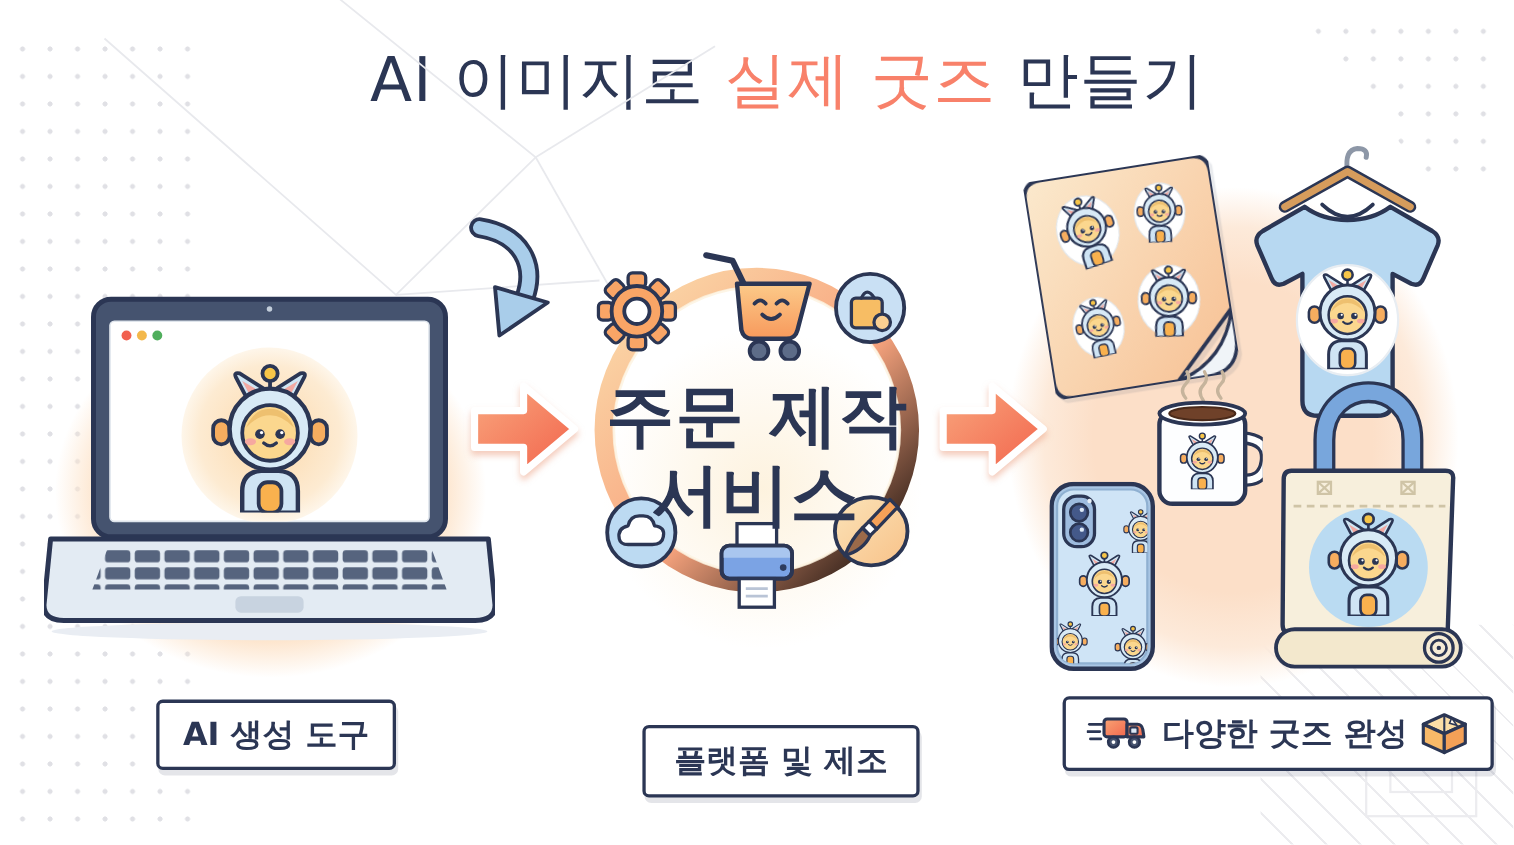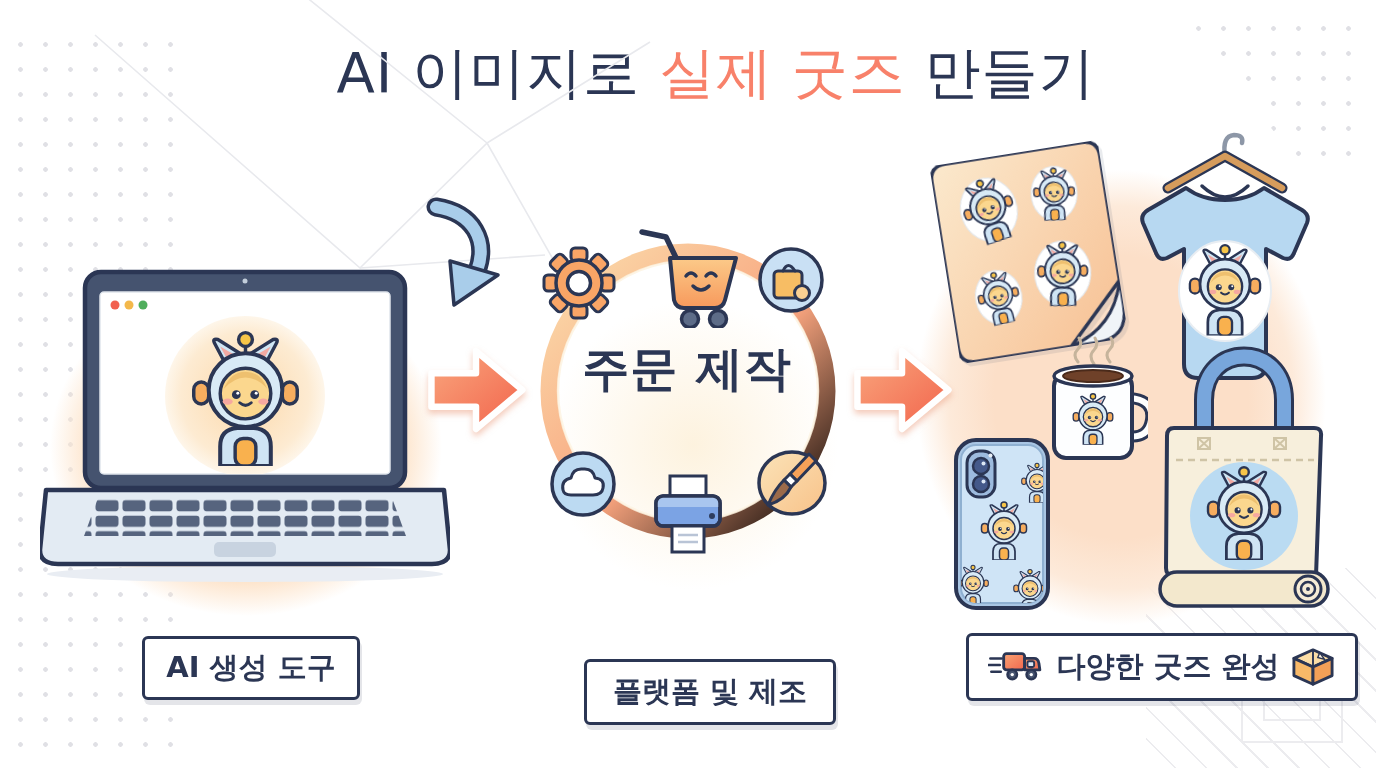--- a/index.html
+++ b/index.html
@@ -25,21 +25,21 @@
           border-top:21px solid #2b3654;}
   .bubble::after{content:"";position:absolute;left:133px;bottom:-13px;width:0;height:0;
           border-left:12px solid rgba(0,0,0,0);border-right:12px solid rgba(0,0,0,0);
           border-top:15px solid #fff;}
   
   .caption{background:#fff;border:3.5px solid #2b3654;border-radius:6px;
            display:flex;align-items:center;justify-content:center;gap:10px;
            font-size:29px;font-weight:800;white-space:nowrap;
            box-shadow:2px 5px 0 rgba(43,54,84,.13);z-index:7;}
   
-  .hub-text{left:551px;top:342px;width:272px;text-align:center;font-size:47px;font-weight:800;
+  .hub-text{left:551px;top:342px;width:272px;text-align:center;font-size:62px;font-weight:800;
             line-height:1.16;letter-spacing:1px;z-index:5;white-space:nowrap;}
   svg{display:block;}
   .z1{z-index:1}.z3{z-index:3}.z4{z-index:4}.z5{z-index:5}
 </style>
 </head>
 <body>
 
 <div class="stage">
 
   <svg width="0" height="0" style="position:absolute" aria-hidden="true">
@@ -163,20 +163,21 @@
           <stop offset="100%" stop-color="#f3структура7e62"></stop>
       <stop offset="100%" stop-color="#f37e62"></stop>
         </linearGradient>
       </defs>
     <circle cx="153" cy="153" r="139" fill="none" stroke="url(#ringg)" stroke-width="17"></circle>
     <circle cx="153" cy="153" r="130" fill="none" stroke="#fdf3e0" stroke-width="2.5" opacity=".8"></circle>
   </svg>
 
   <div class="abs hub-text">
     <div>주문 제작</div>
+    <div>서비스</div>
   </div>
 
   <svg class="abs z4" style="left:542px;top:246px" width="74" height="74" viewBox="0 0 74 74">
     <g fill="#f9a566" stroke="#2b3654" stroke-width="3">
       <g transform="rotate(0 37 37)">
           <rect x="29" y="2" width="16" height="13" rx="4"></rect>
         </g>
       <g transform="rotate(45 37 37)">
           <rect x="29" y="2" width="16" height="13" rx="4"></rect>
         </g>

